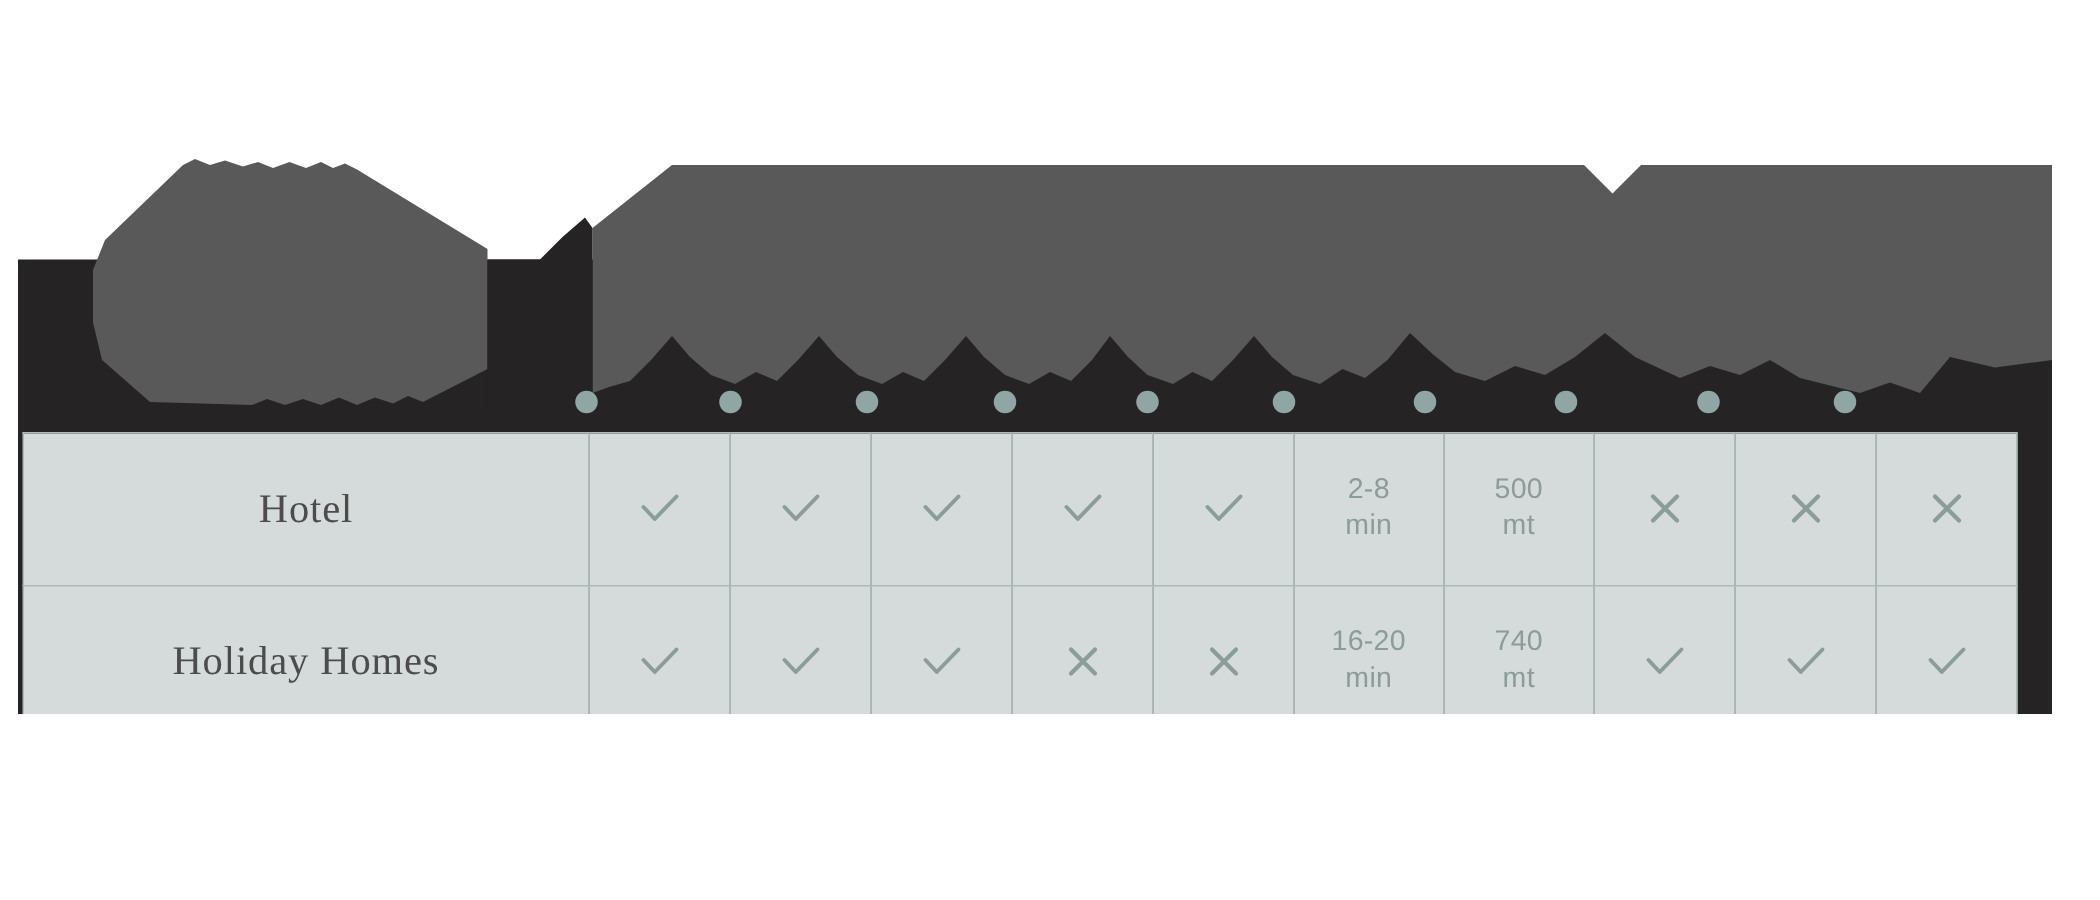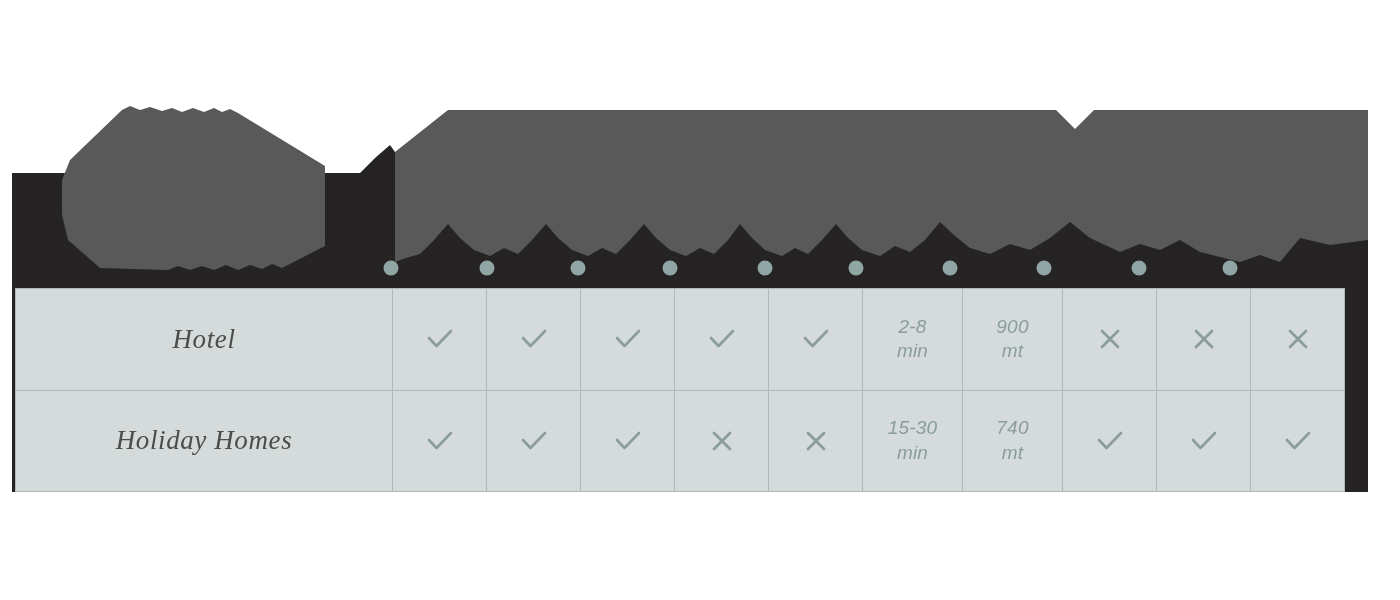--- a/index.html
+++ b/index.html
@@ -7,24 +7,23 @@
     margin: 0;
     padding: 0;
     background: #ffffff;
   }
   body {
     font-family: "Liberation Sans", sans-serif;
   }
   #stage {
     position: relative;
     width: 1400px;
-    height: 600px;
+    height: 476px;
     overflow: hidden;
     background: #ffffff;
-    font-style: italic;
   }
 
   
   .dark-panel {
     position: absolute;
     left: 12px;
     top: 173px;
     width: 1356px;
     height: 319px;
     background: #262324;
@@ -176,21 +175,21 @@
             <td class="mark-cell">
               <svg class="glyph" width="30" height="24" viewBox="0 0 30 24" fill="none">
                 <path d="M4 11 L11.5 19 L26 4" stroke="#8a9d99" stroke-width="2.6" stroke-linecap="round" stroke-linejoin="round"></path>
               </svg>
             </td>
             <td class="text-cell">
               <span class="ln">2-8</span>
               <span class="ln">min</span>
             </td>
             <td class="text-cell">
-              <span class="ln">900</span>
+              <span class="ln">500</span>
               <span class="ln">mt</span>
             </td>
             <td class="mark-cell">
               <svg class="glyph" width="26" height="26" viewBox="0 0 26 26" fill="none">
                 <path d="M5 5 L21 21 M21 5 L5 21" stroke="#8a9d99" stroke-width="2.8" stroke-linecap="round"></path>
               </svg>
             </td>
             <td class="mark-cell">
               <svg class="glyph" width="26" height="26" viewBox="0 0 26 26" fill="none">
                 <path d="M5 5 L21 21 M21 5 L5 21" stroke="#8a9d99" stroke-width="2.8" stroke-linecap="round"></path>
@@ -223,21 +222,21 @@
               <svg class="glyph" width="26" height="26" viewBox="0 0 26 26" fill="none">
                 <path d="M5 5 L21 21 M21 5 L5 21" stroke="#8a9d99" stroke-width="2.8" stroke-linecap="round"></path>
               </svg>
             </td>
             <td class="mark-cell">
               <svg class="glyph" width="26" height="26" viewBox="0 0 26 26" fill="none">
                 <path d="M5 5 L21 21 M21 5 L5 21" stroke="#8a9d99" stroke-width="2.8" stroke-linecap="round"></path>
               </svg>
             </td>
             <td class="text-cell">
-              <span class="ln">15-30</span>
+              <span class="ln">16-20</span>
               <span class="ln">min</span>
             </td>
             <td class="text-cell">
               <span class="ln">740</span>
               <span class="ln">mt</span>
             </td>
             <td class="mark-cell">
               <svg class="glyph" width="30" height="24" viewBox="0 0 30 24" fill="none">
                 <path d="M4 11 L11.5 19 L26 4" stroke="#8a9d99" stroke-width="2.6" stroke-linecap="round" stroke-linejoin="round"></path>
               </svg>

